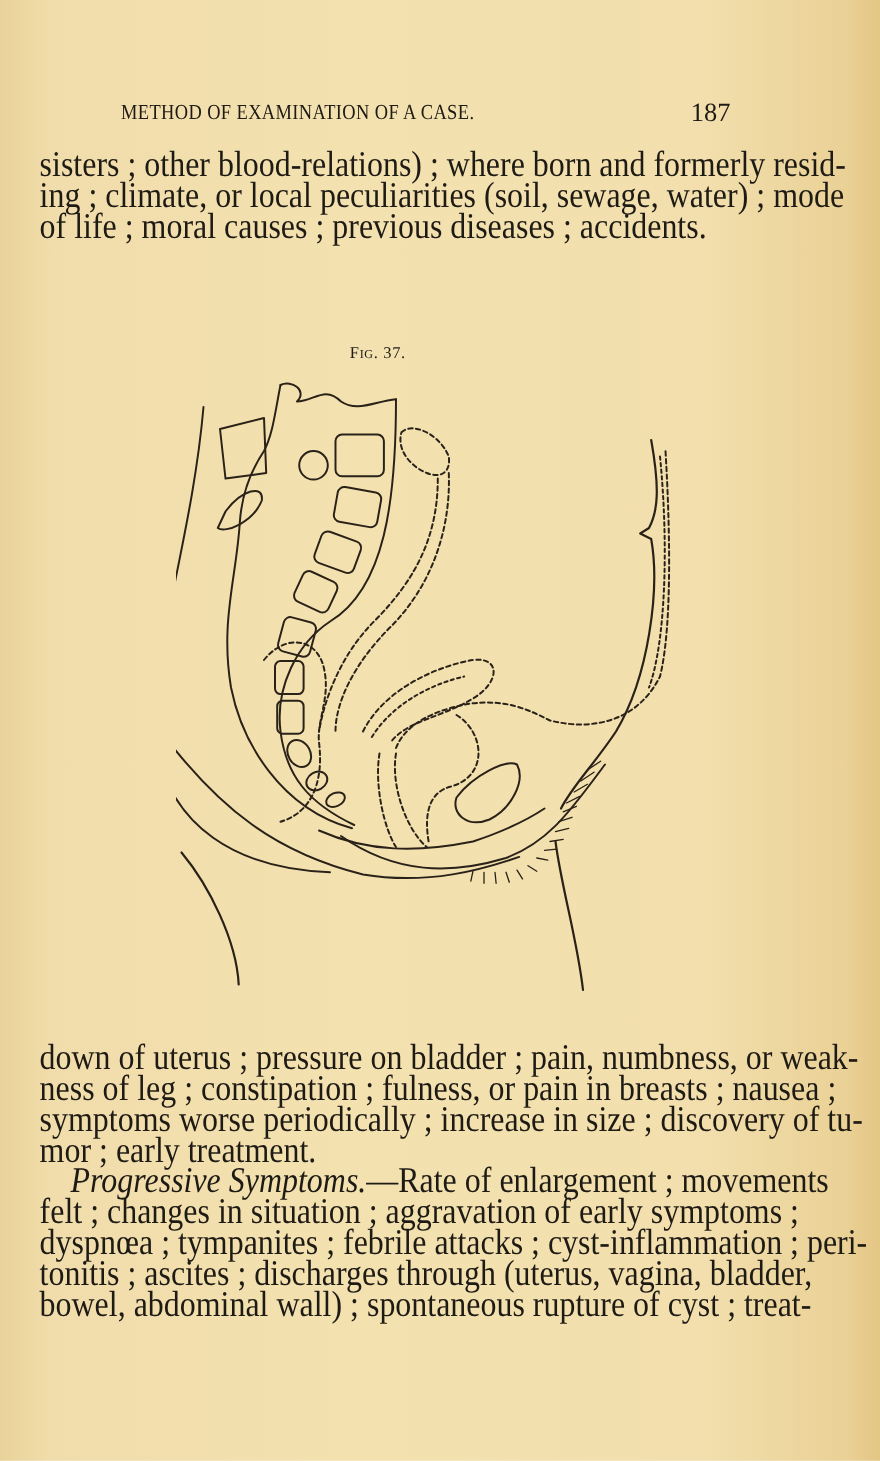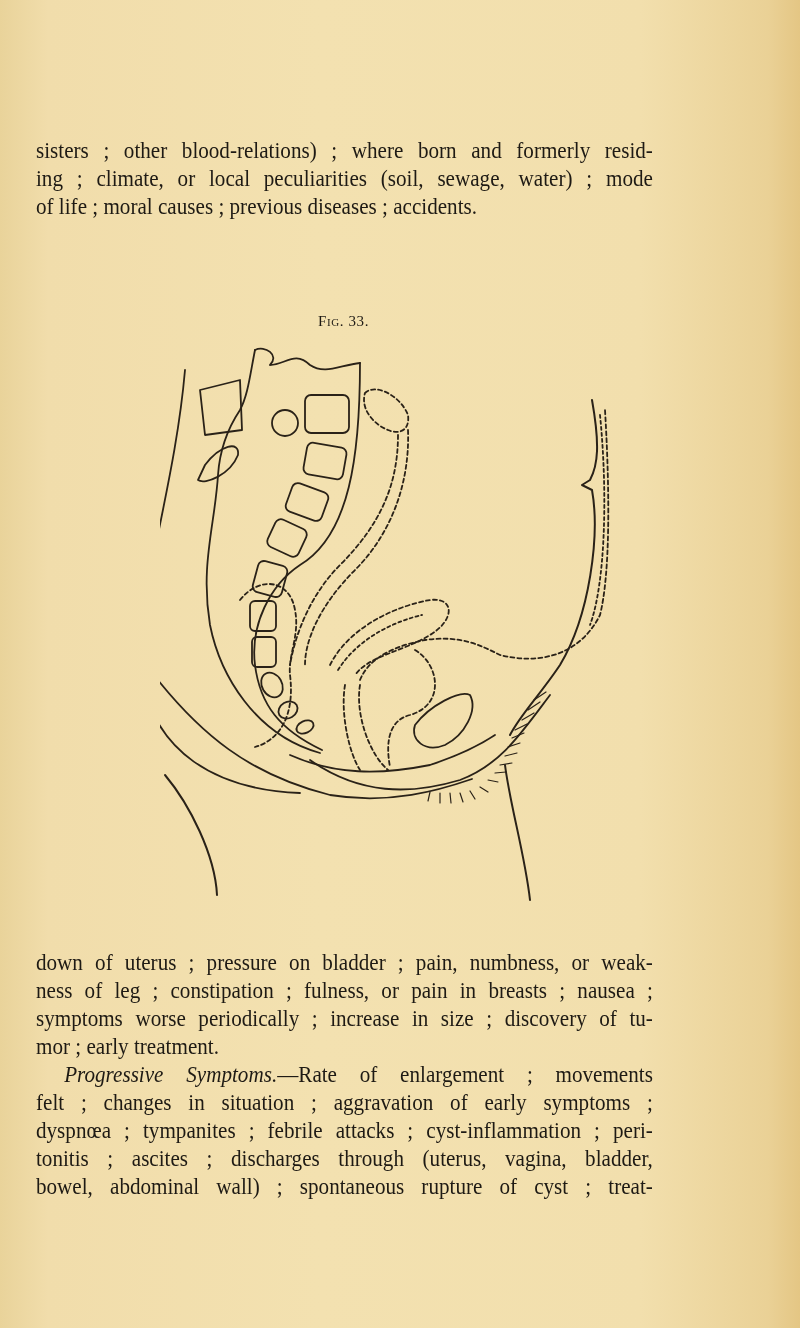--- a/index.html
+++ b/index.html
@@ -17,49 +17,53 @@
     .running-title {
       position: absolute; left: 110px; top: 0;
       font-size: 19.5px; letter-spacing: 0.4px; text-transform: uppercase;
       transform: scaleX(0.86); transform-origin: left;
     }
     .page-number {
       position: absolute; left: 628px; top: -2px; font-size: 24px;
     }
     .para {
       position: absolute; left: 36px; width: 617px;
-      font-size: 24px; line-height: 28px;
+      font-size: 33px; line-height: 28px;
     }
     .line { display: block; white-space: nowrap; text-align: justify; text-align-last: justify; }
     .line.last { text-align-last: left; }
     .indent { padding-left: 32px; }
     .it { font-style: italic; }
     .cond { transform: scaleX(0.88); transform-origin: left; width: 701px; }
     .fig-caption {
       position: absolute; left: 318px; top: 313px; font-size: 15px; letter-spacing: 0.6px;
       font-variant: small-caps;
     }
     .figure { position: absolute; left: 160px; top: 335px; }
   </style>
 </head>
 <body>
 
 <div class="page">
 
+  <div class="running-head">
+    <span class="running-title">METHOD OF EXAMINATION OF A CASE.</span>
+    <span class="page-number">187</span>
+  </div>
 
   <div class="para" style="top:136px;">
     <div class="cond">
       <span class="line">sisters ; other blood-relations) ; where born and formerly resid-</span>
       <span class="line">ing ; climate, or local peculiarities (soil, sewage, water) ; mode</span>
       <span class="line last">of life ; moral causes ; previous diseases ; accidents.</span>
     </div>
   </div>
 
 
-  <div class="fig-caption">Fig. 33.</div>
+  <div class="fig-caption">Fig. 37.</div>
 
   <svg class="figure" width="460" height="580" viewBox="0 0 460 580" fill="none" stroke="#2a2218" stroke-width="1.8" stroke-linecap="round" stroke-linejoin="round">
 
     <path d="M25 35 C15 150 -20 250 -20 330 C-10 420 60 455 140 458"></path>
     <path d="M-10 335 C40 400 90 440 170 460 C230 470 280 455 312 444"></path>
 
     <path d="M57 560 C55 520 30 470 5 440" stroke-width="2"></path>
 
     <path d="M95 15 C90 40 88 60 80 75 C70 90 60 110 58 140 C55 190 40 230 50 290 C60 340 95 400 160 418"></path>
     <path d="M200 28 C200 120 190 200 140 230 C110 250 90 290 95 330 C100 370 120 395 162 415"></path>

